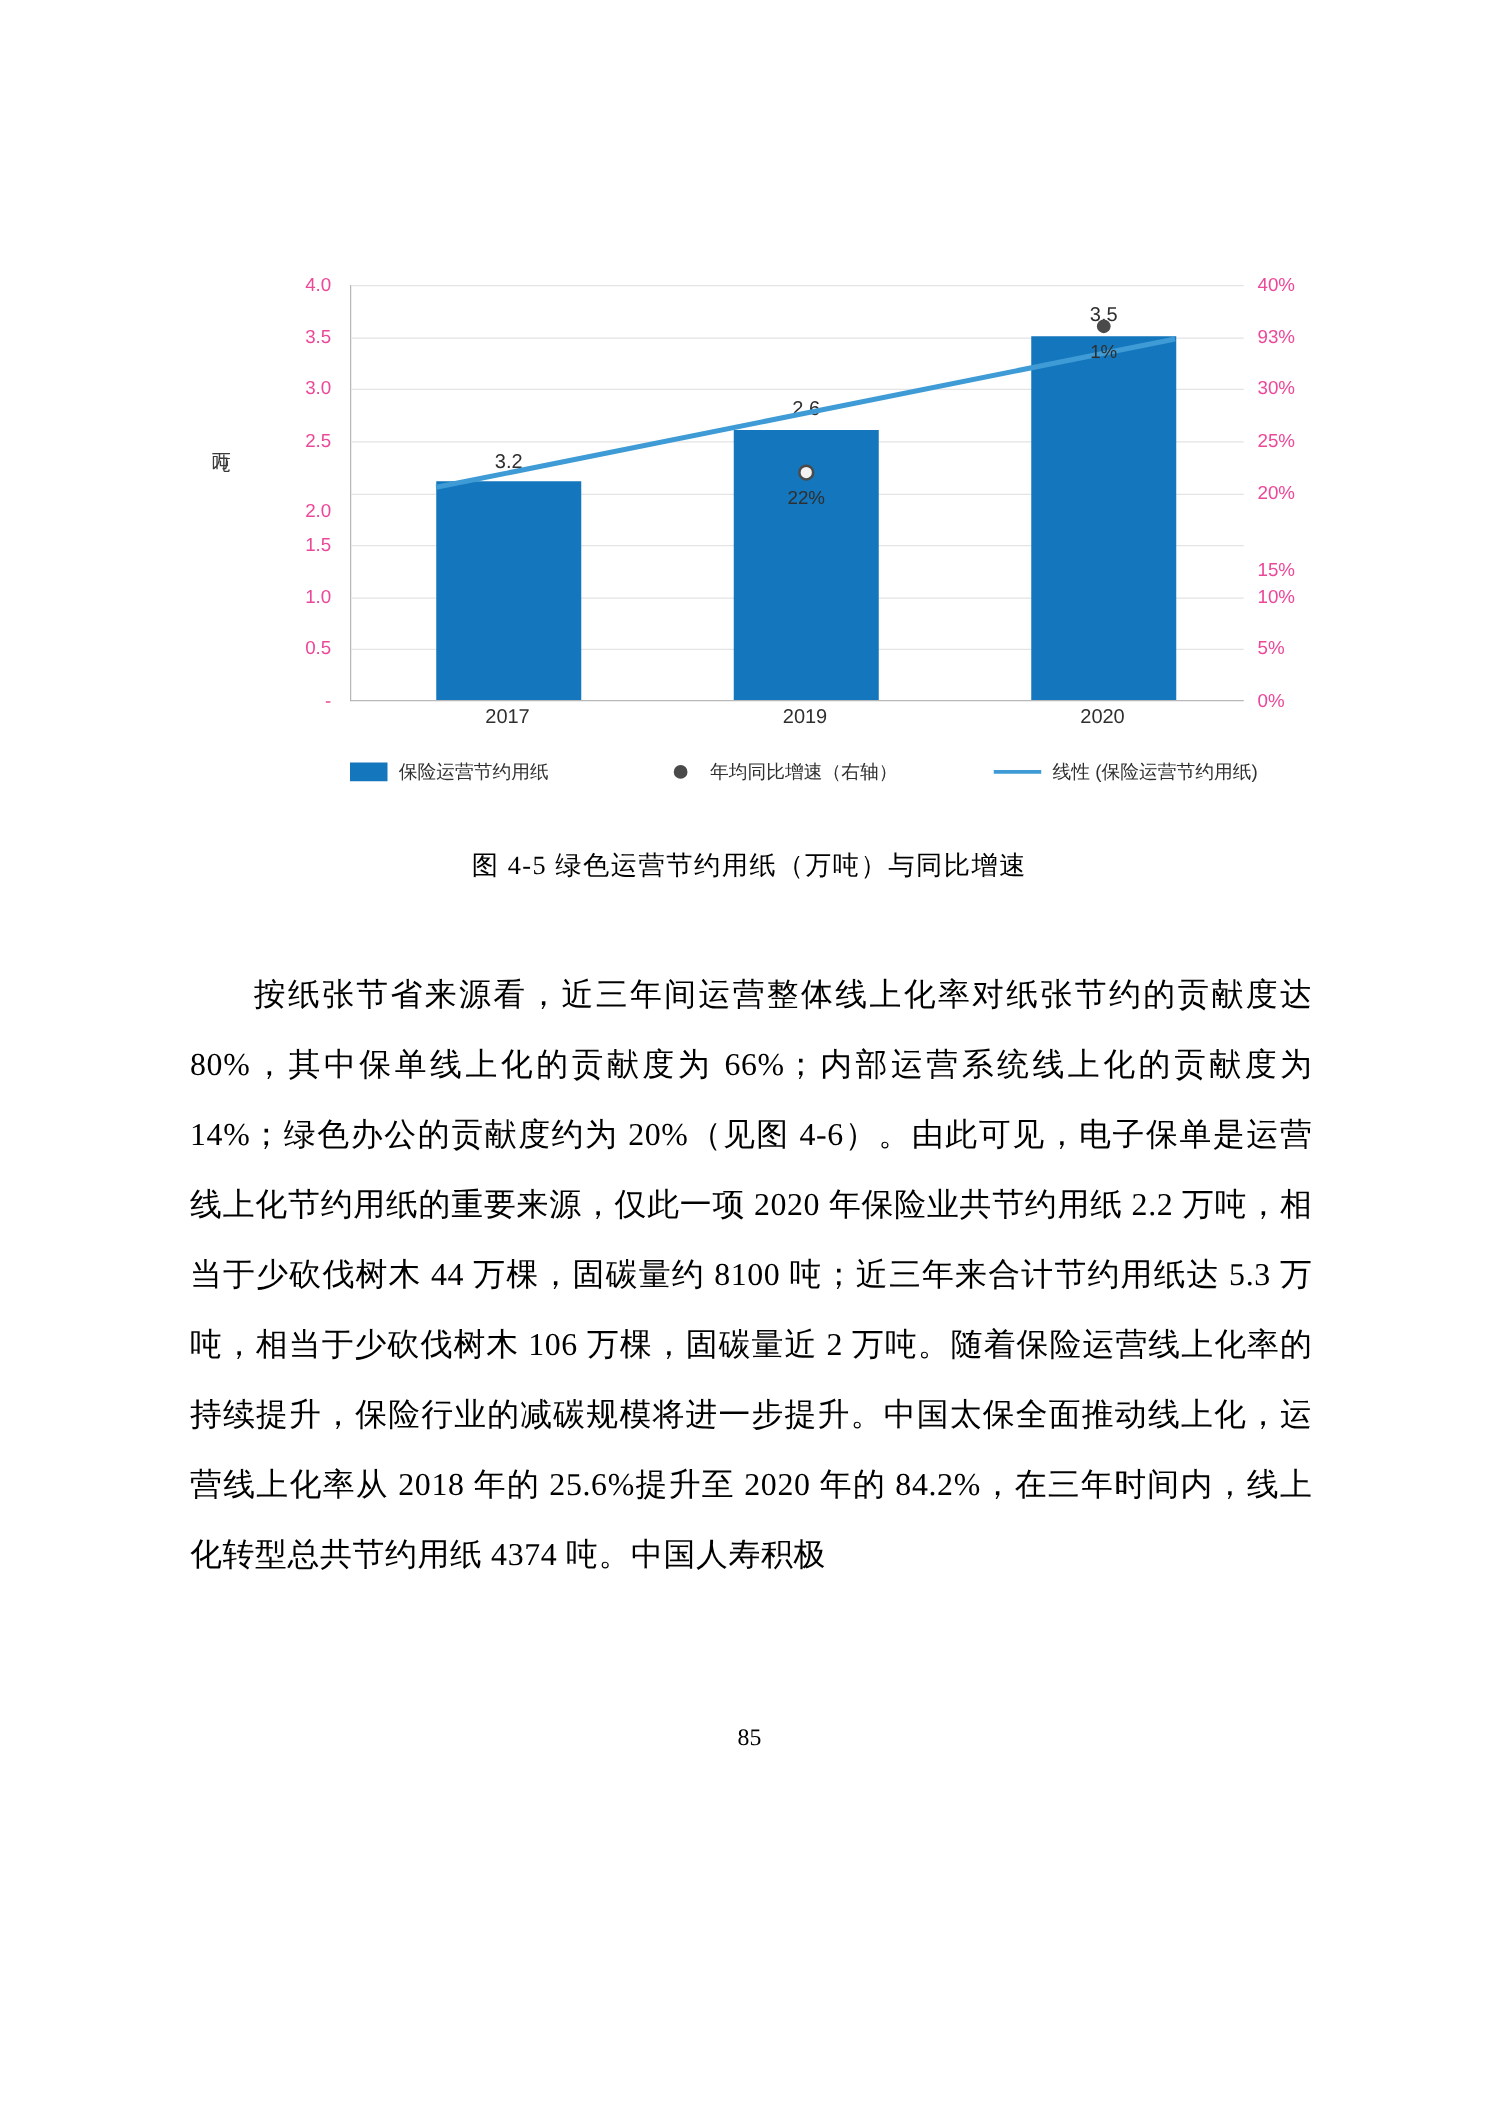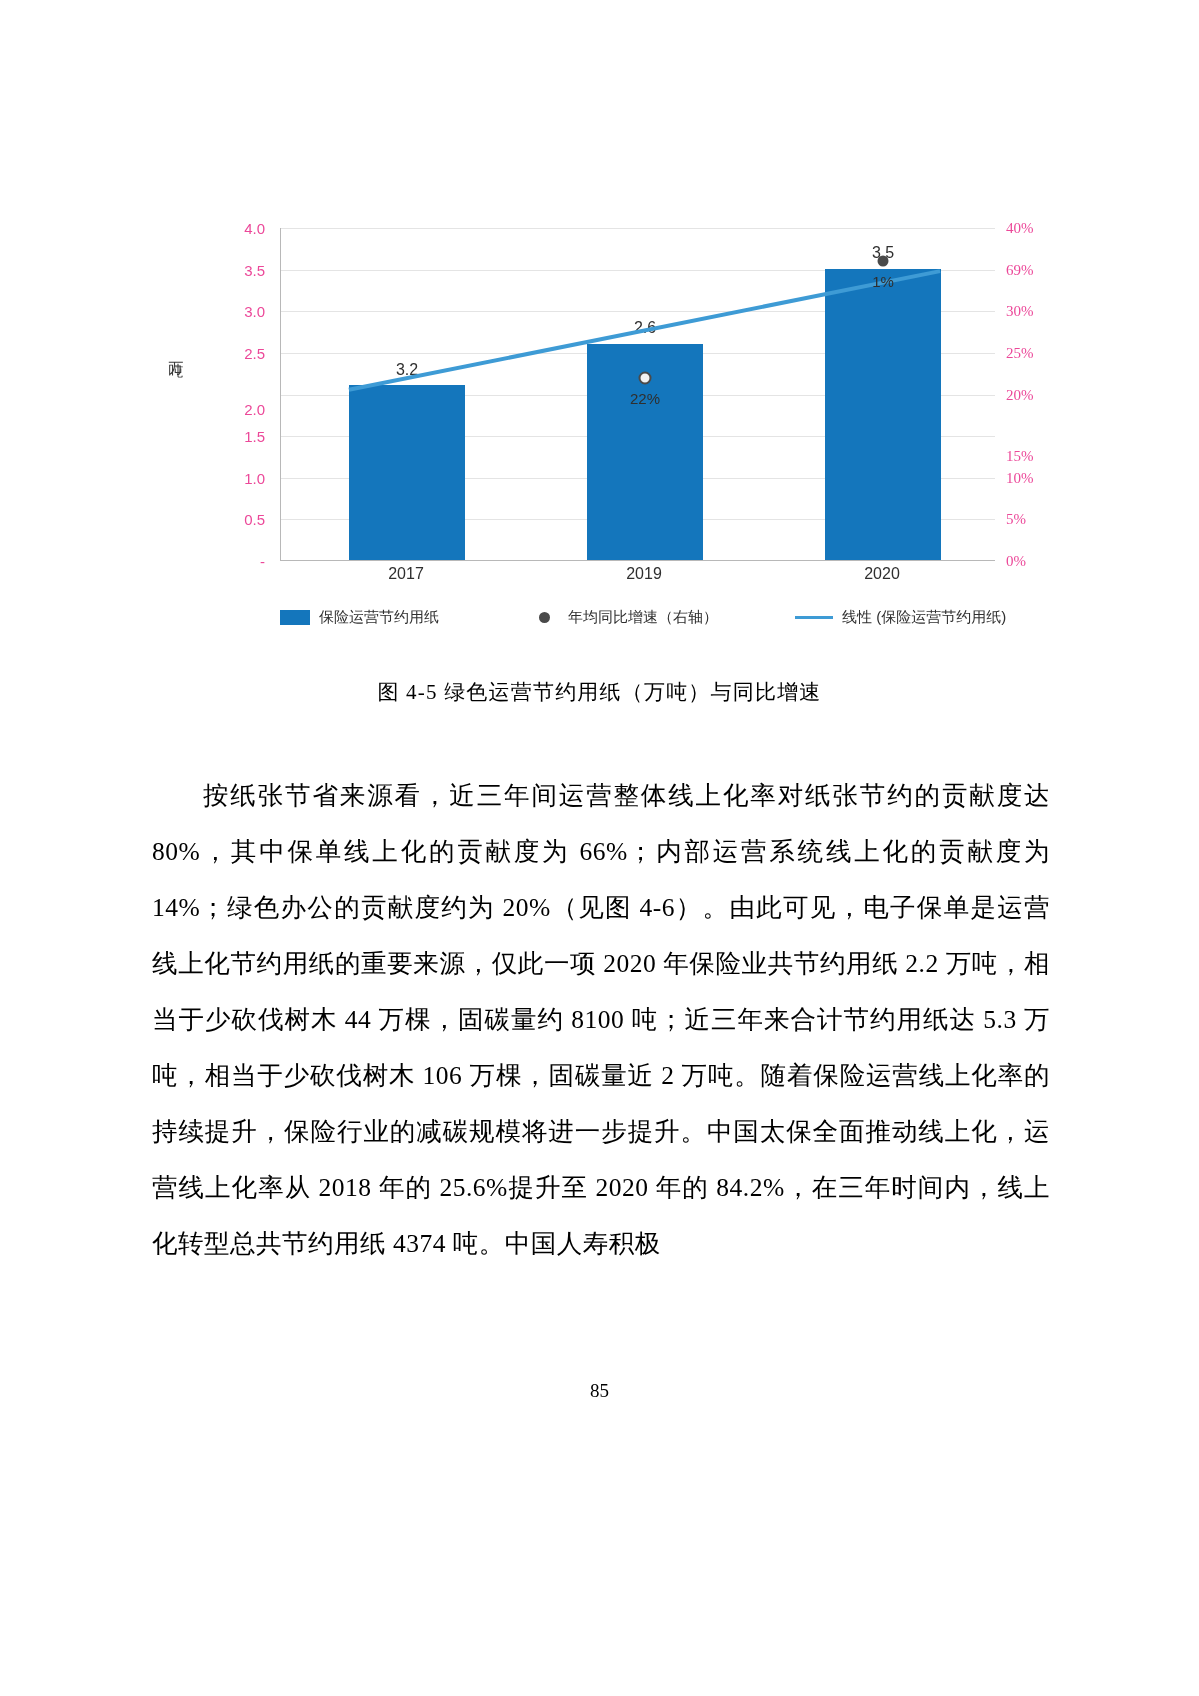--- a/index.html
+++ b/index.html
@@ -61,21 +61,21 @@
   }
   .y-axis-left-labels { left: 35px; text-align: right; }
   .y-axis-right-labels { left: 836px; text-align: left; }
 
   .y-tick {
     position: absolute;
     right: 0;
     transform: translateY(-50%);
     white-space: nowrap;
   }
-  .y-axis-right-labels .y-tick { left: 0; right: auto; font-family: Liberation Serif, serif; }
+  .y-axis-right-labels .y-tick { left: 0; right: auto; }
 
   .y-axis-title {
     position: absolute;
     left: -4px;
     top: 140px;
     font-family: "Liberation Sans", sans-serif;
     font-size: 15px;
     color: #3a3a3a;
     writing-mode: vertical-rl;
     text-orientation: upright;
@@ -235,21 +235,21 @@
       <span class="y-tick" style="top:124.9px;">2.5</span>
       <span class="y-tick" style="top:181px;">2.0</span>
       <span class="y-tick" style="top:208.1px;">1.5</span>
       <span class="y-tick" style="top:249.7px;">1.0</span>
       <span class="y-tick" style="top:291.4px;">0.5</span>
       <span class="y-tick" style="top:333px;">-</span>
     </div>
 
     <div class="y-axis-right-labels">
       <span class="y-tick" style="top:0px;">40%</span>
-      <span class="y-tick" style="top:41.6px;">69%</span>
+      <span class="y-tick" style="top:41.6px;">93%</span>
       <span class="y-tick" style="top:83.2px;">30%</span>
       <span class="y-tick" style="top:124.9px;">25%</span>
       <span class="y-tick" style="top:166.5px;">20%</span>
       <span class="y-tick" style="top:208.1px;margin-top:20px;">15%</span>
       <span class="y-tick" style="top:249.7px;">10%</span>
       <span class="y-tick" style="top:291.4px;">5%</span>
       <span class="y-tick" style="top:333px;">0%</span>
     </div>
 
     <div class="plot-area">

